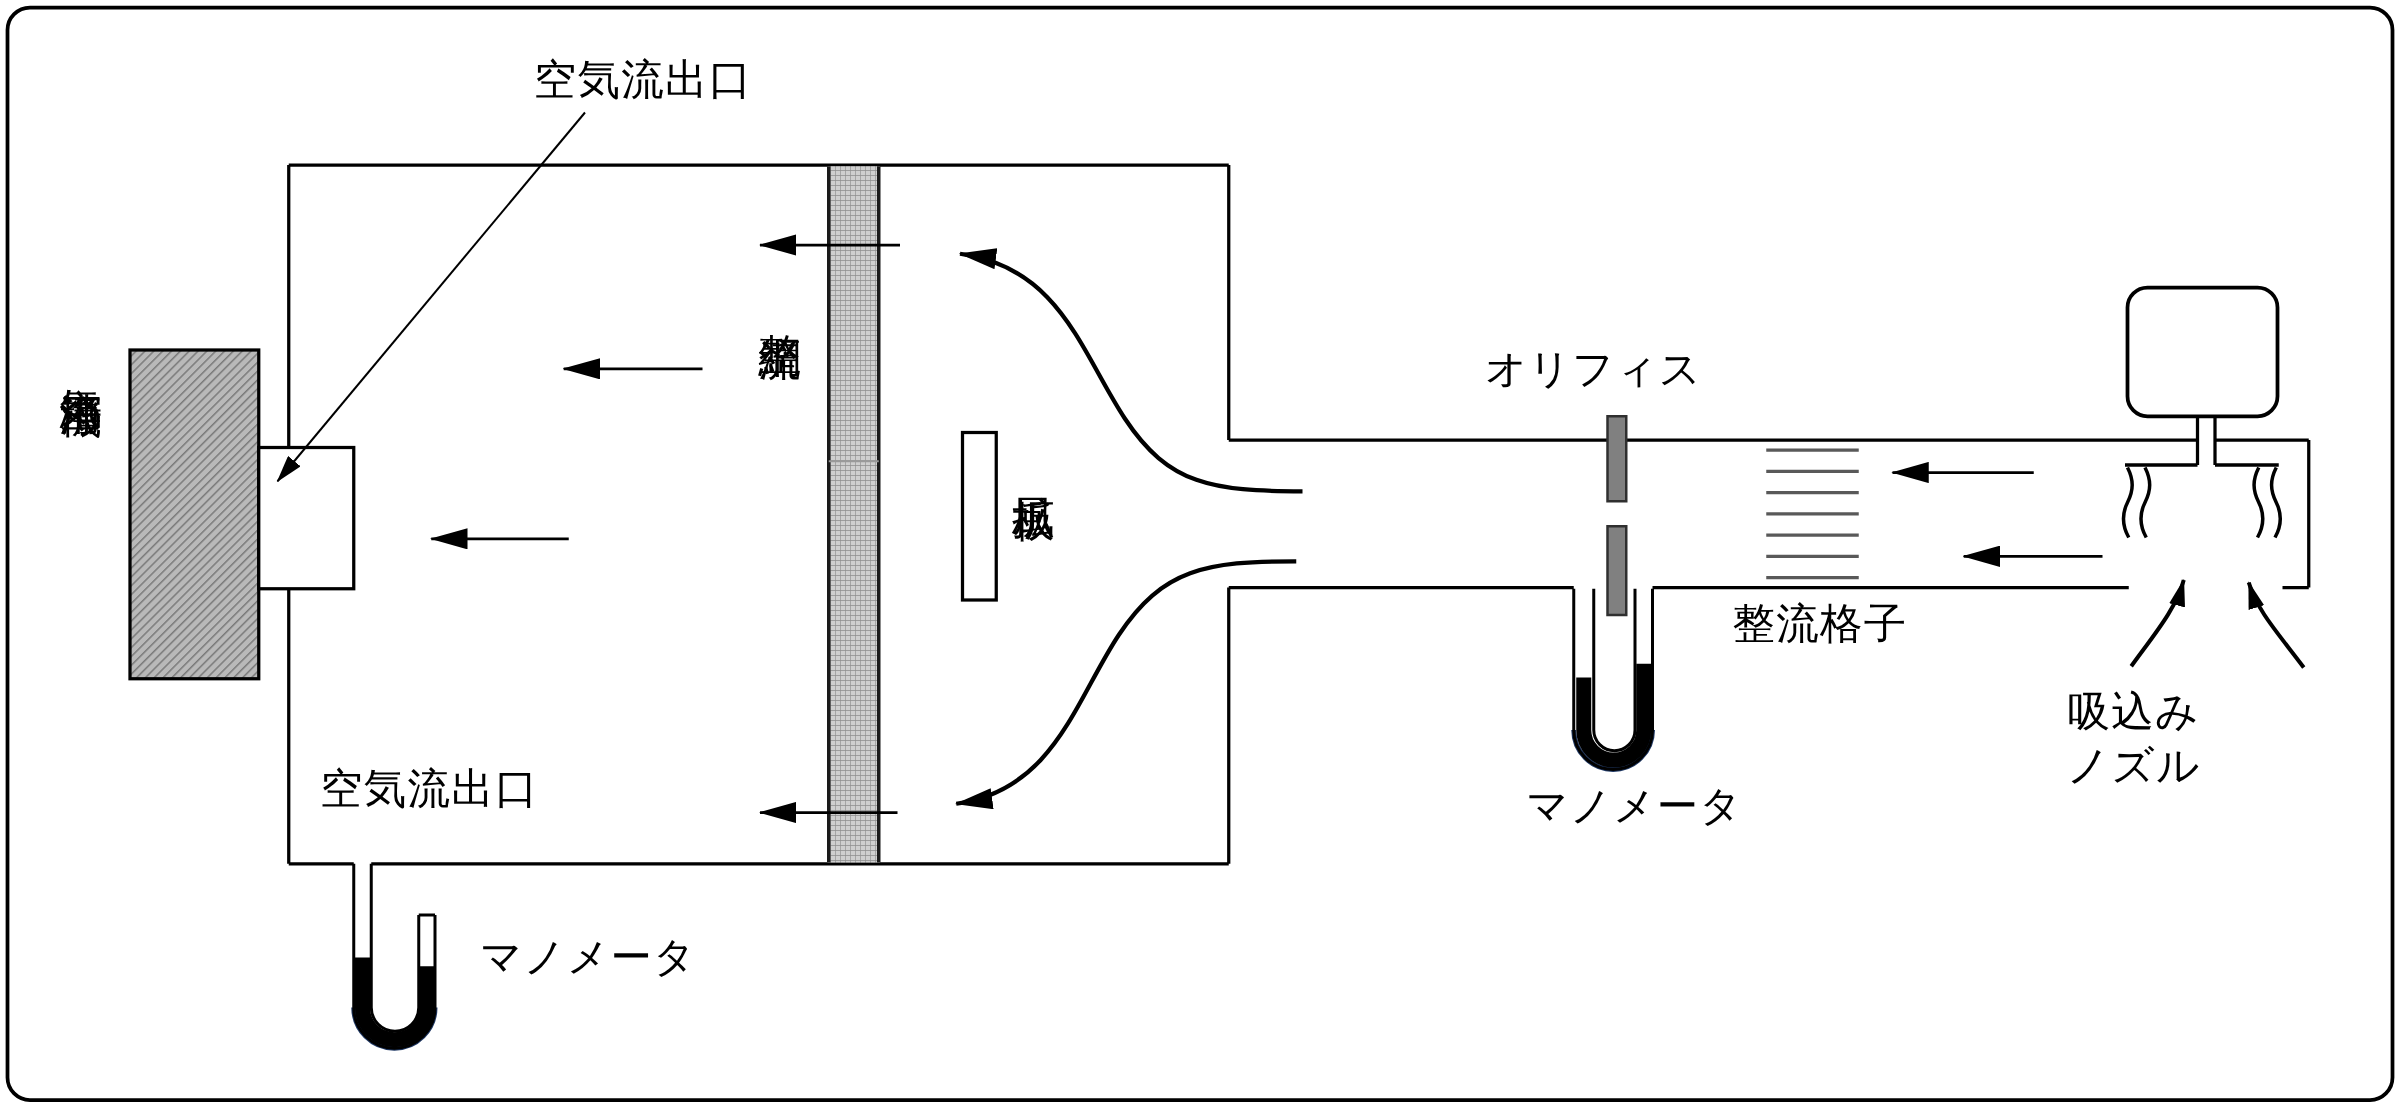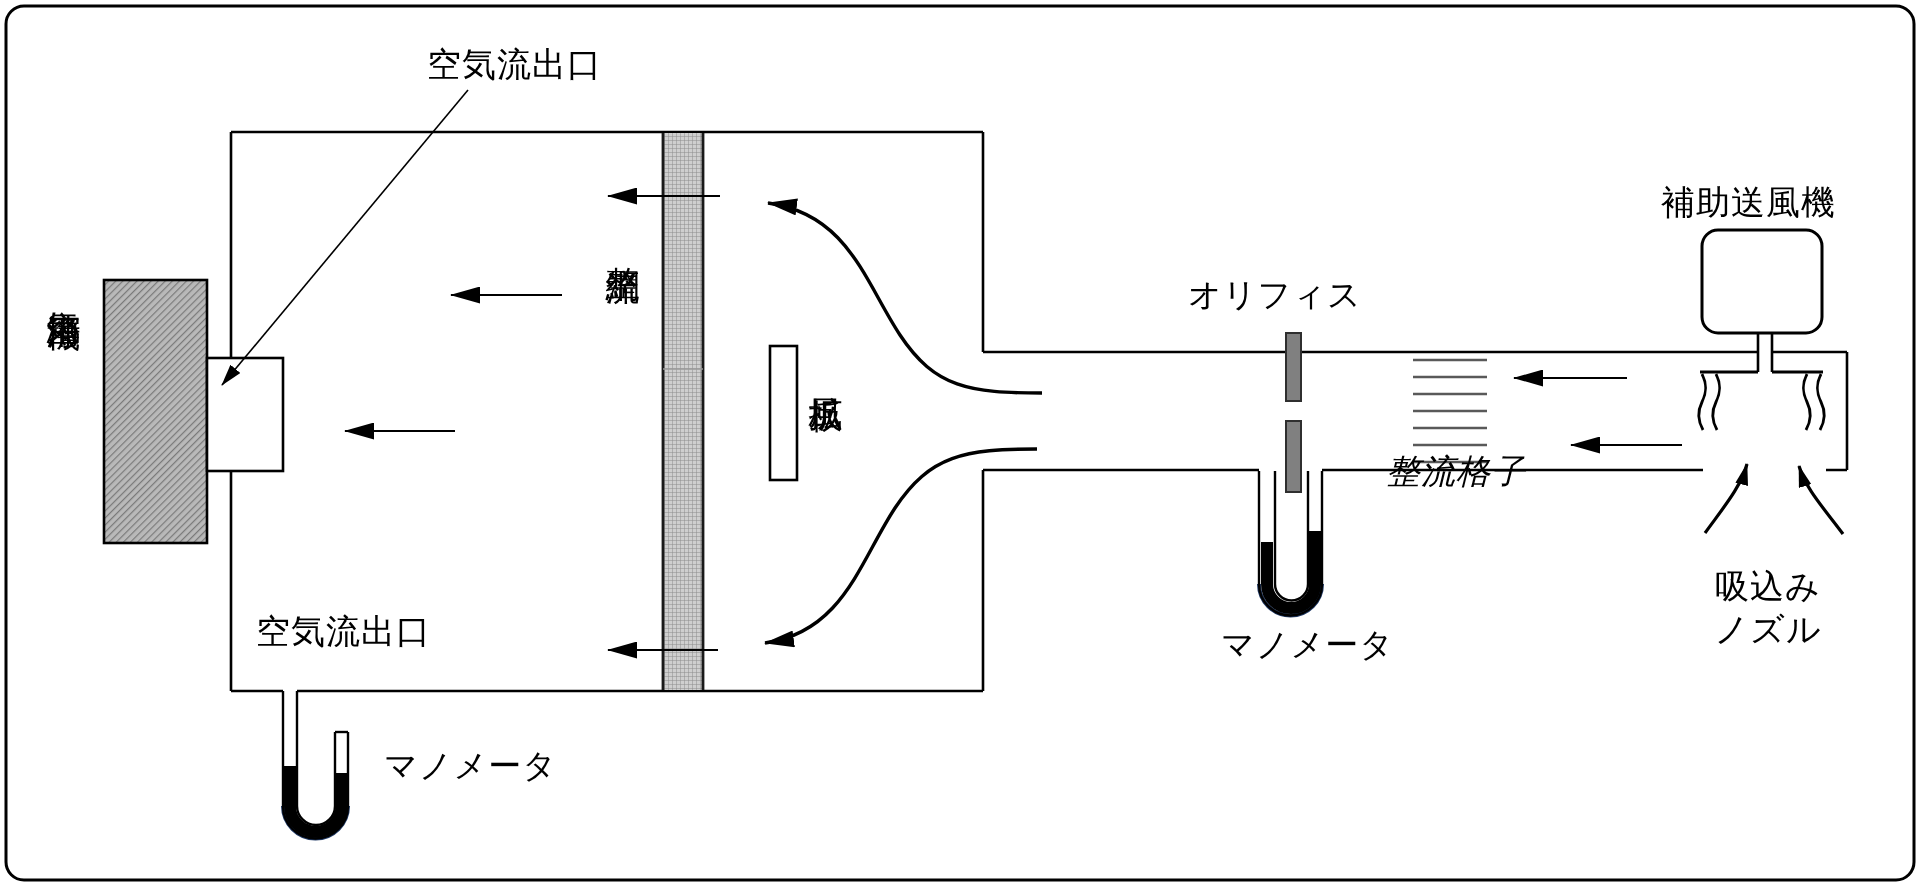--- a/index.html
+++ b/index.html
@@ -156,22 +156,21 @@
   <div class="lbl vert" style="left:809px;top:369px;">拡風板</div>
 
   <div class="lbl" style="left:256px;top:612px;">空気流出口</div>
 
   <div class="lbl small" style="left:384px;top:747px;">マノメータ</div>
 
   <div class="lbl small" style="left:1188px;top:276px;">オリフィス</div>
 
   <div class="lbl small" style="left:1221px;top:626px;">マノメータ</div>
 
-  <div class="lbl" style="left:1386px;top:452px;font-style:italic;">整流格子</div>
+  <div class="lbl" style="left:1386px;top:480px;">整流格子</div>
 
-  <div class="lbl" style="left:1661px;top:183px;">補助送風機</div>
 
-  <div class="lbl center2" style="left:1692px;top:549px;width:152px;margin-top:16px;">
+  <div class="lbl center2" style="left:1631px;top:549px;width:152px;">
     <div>吸込み</div>
     <div>ノズル</div>
   </div>
 
 </div>
 
 </body></html>

